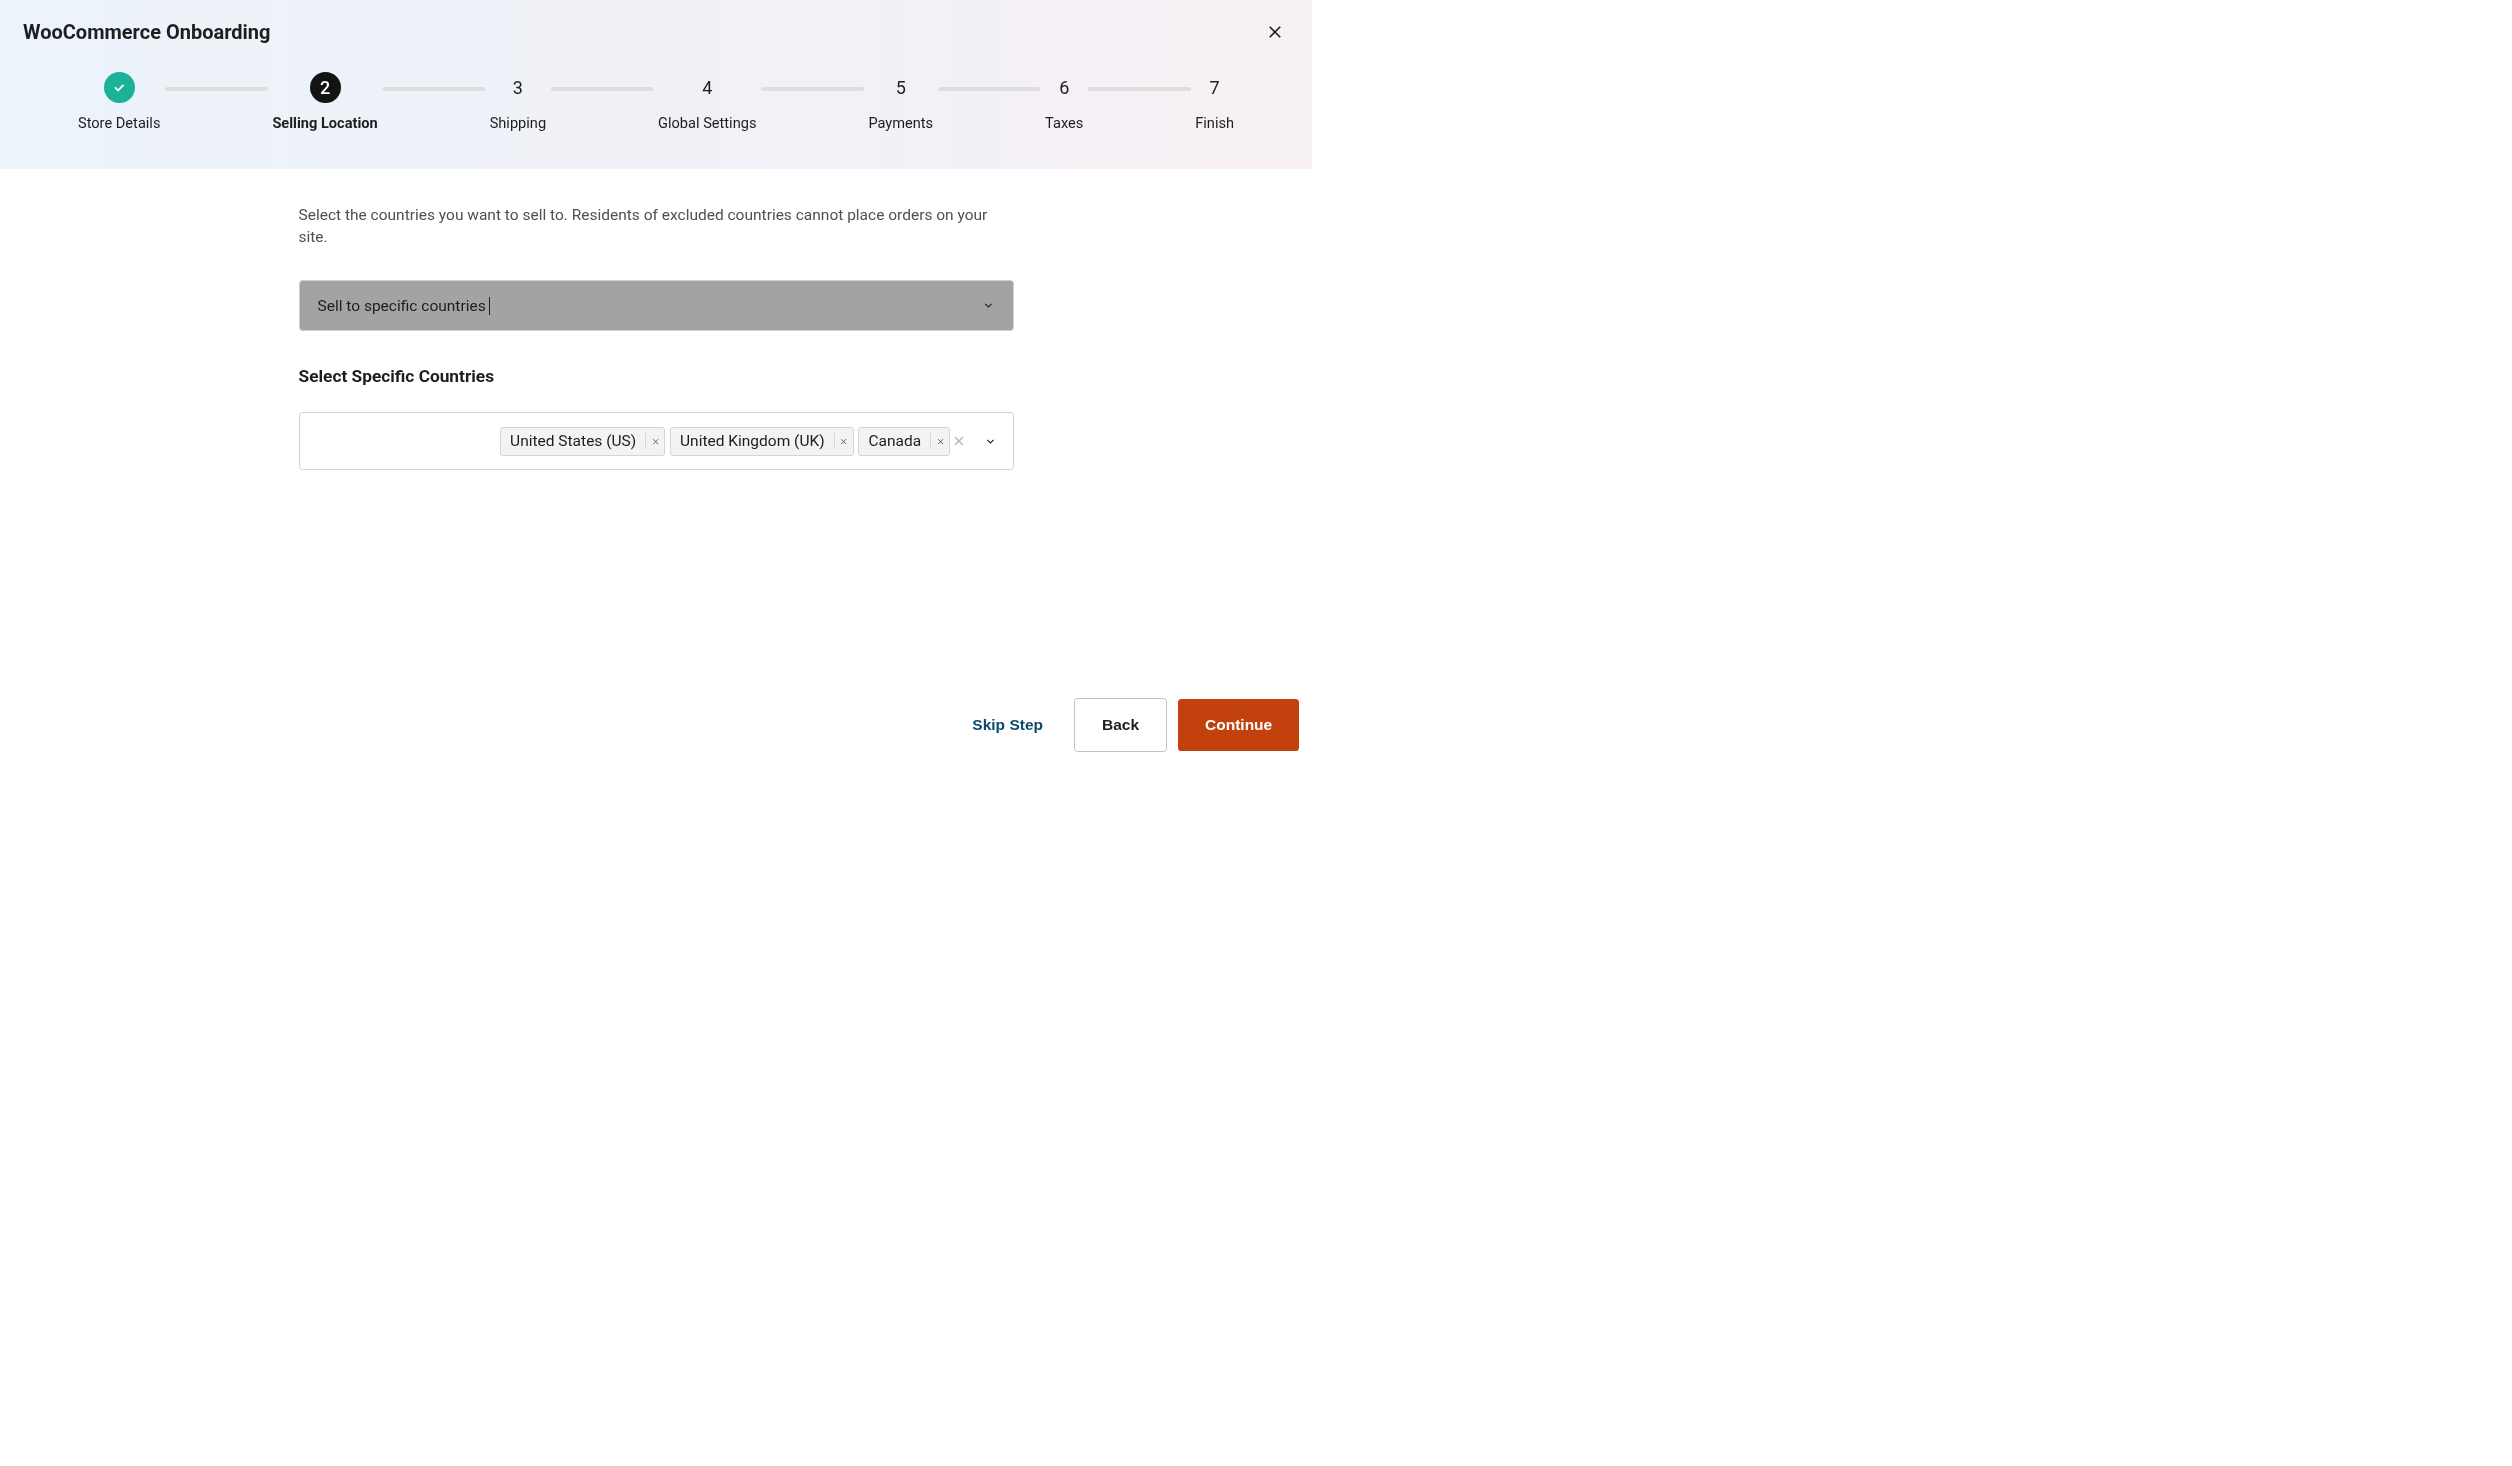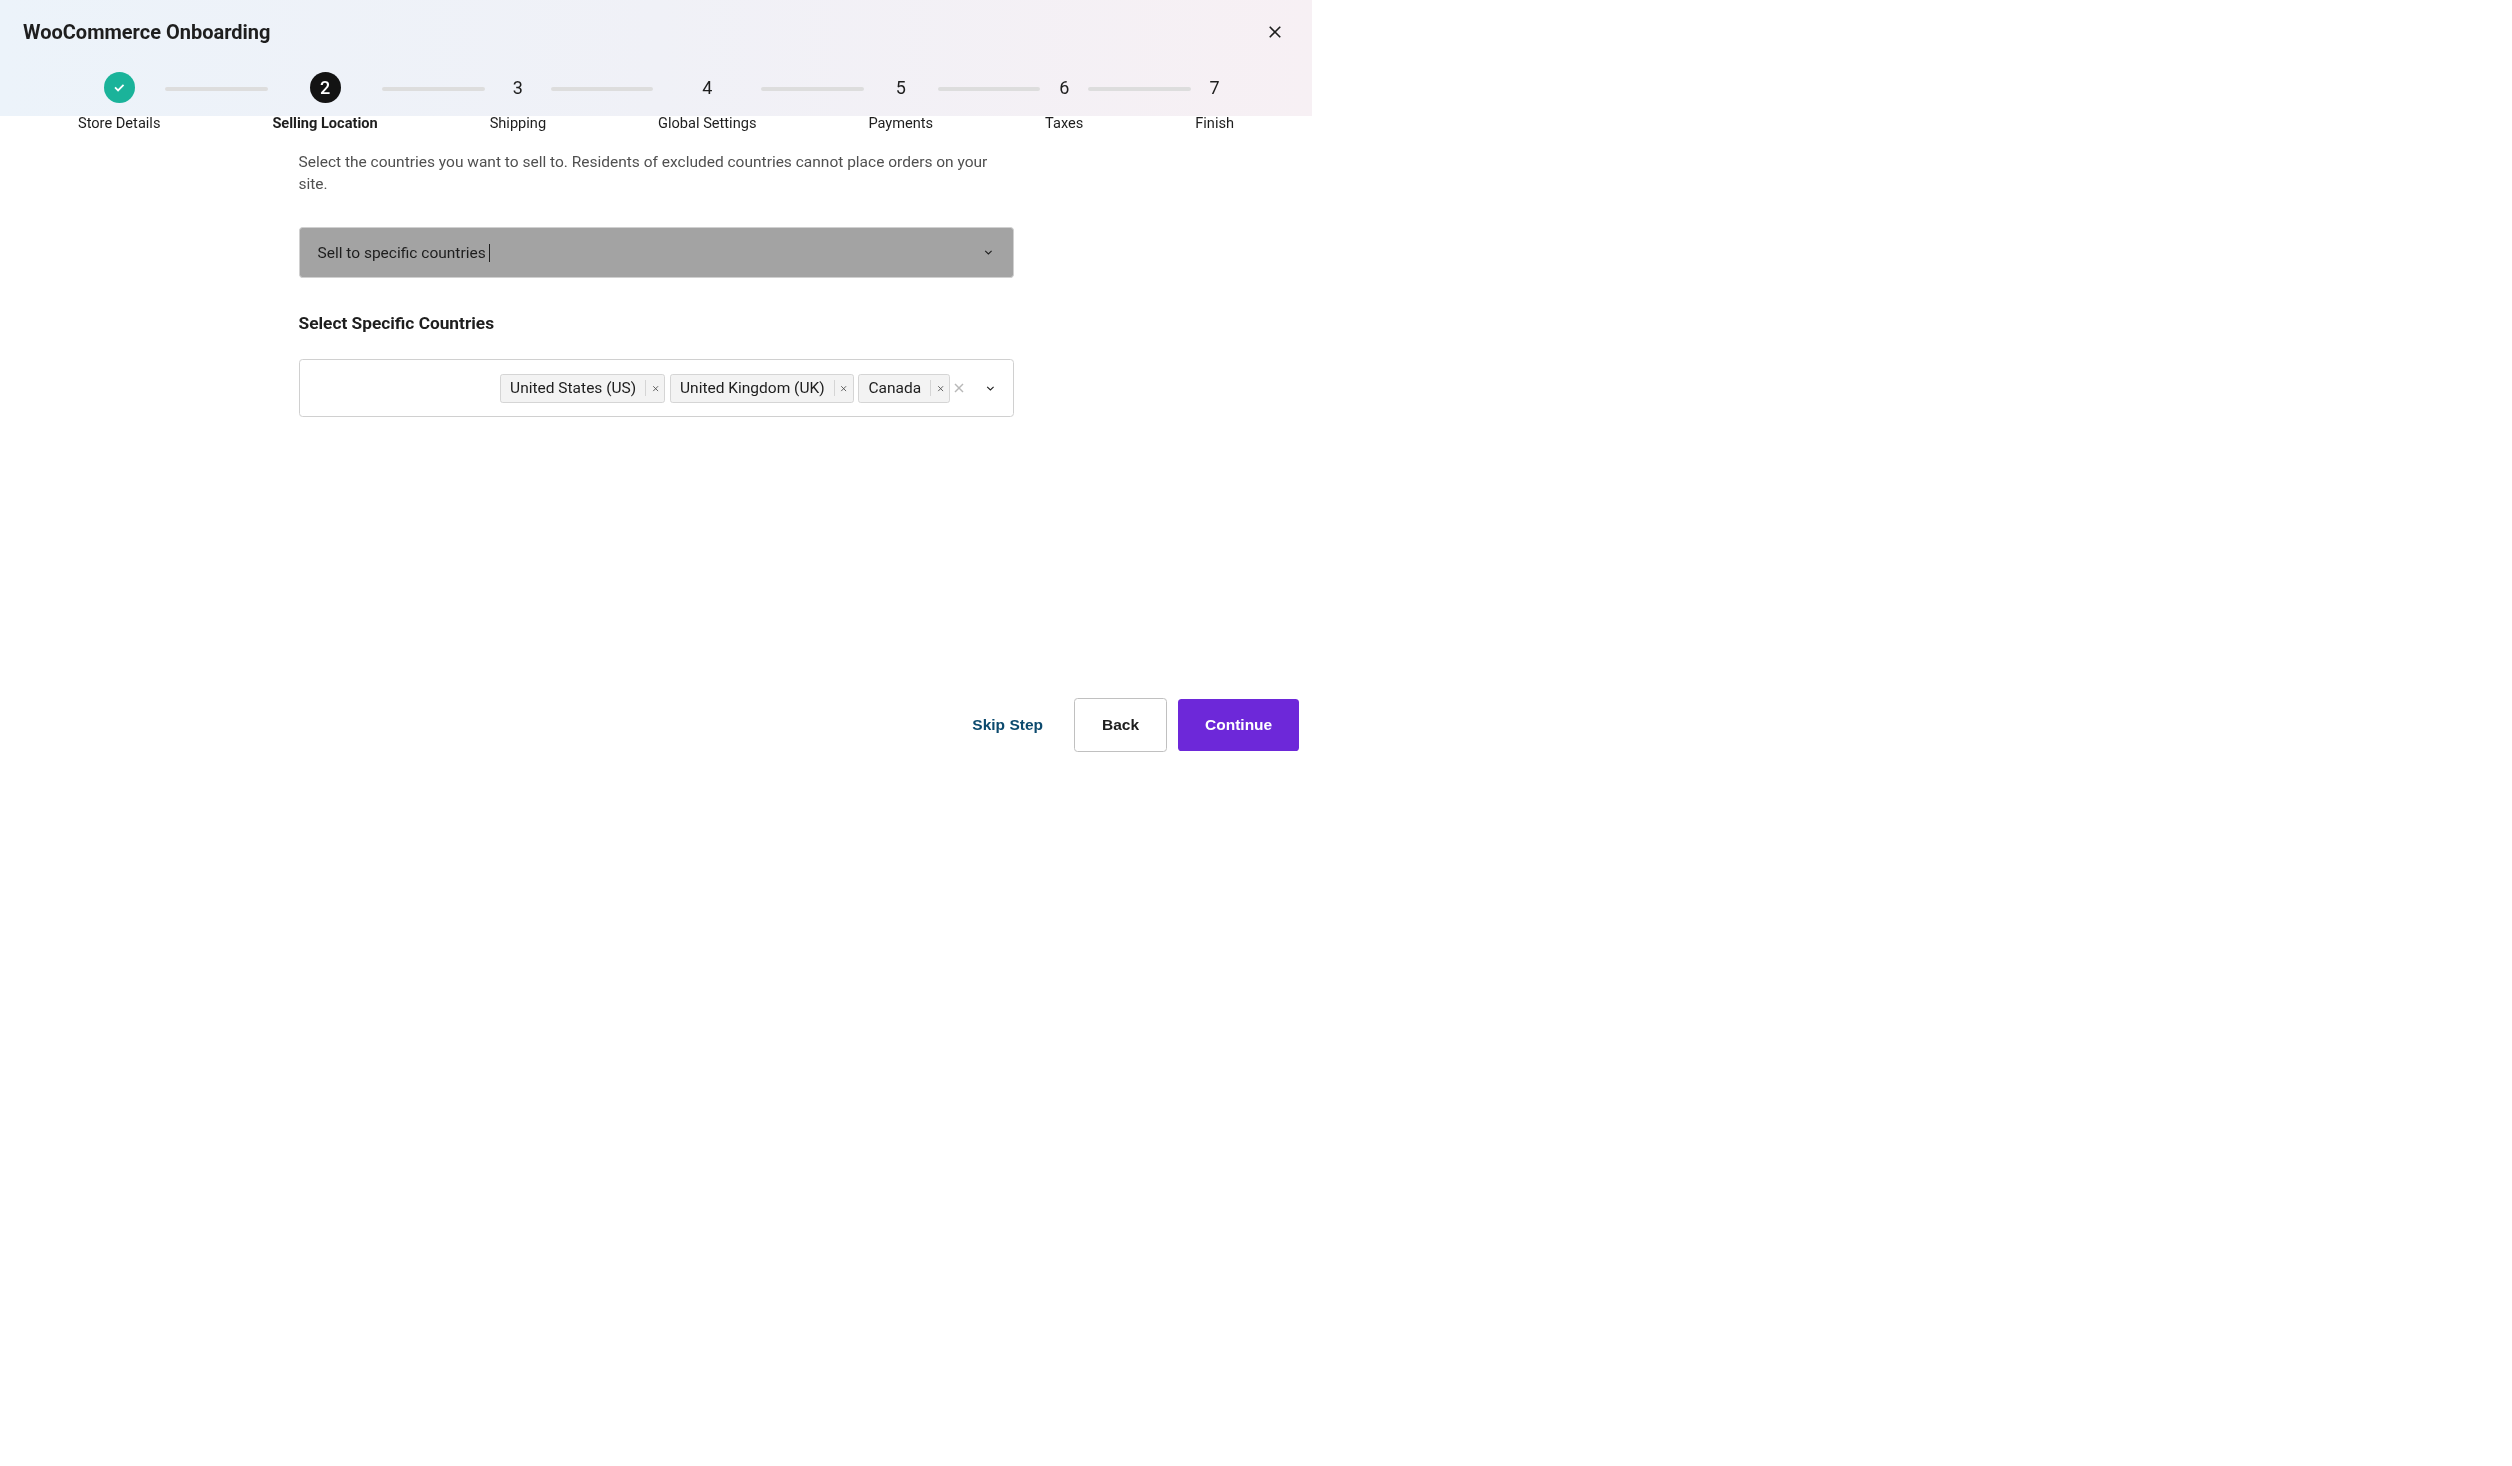--- a/index.html
+++ b/index.html
@@ -13,21 +13,21 @@
       color: #1e1e1e;
       width: 1312px;
       height: 765px;
       position: relative;
       overflow: hidden;
     }
     
     .header {
       background: linear-gradient(to right, #ecf3fa 0%, #f0f1f7 50%, #f7f0f4 100%);
       padding: 18px 23px 0 23px;
-      height: 116px;
+      height: 169px;
     }
     
     .header-top {
       display: flex;
       justify-content: space-between;
       align-items: center;
       margin-bottom: 27px;
     }
     
     .title {
@@ -261,21 +261,21 @@
       padding: 17.3px 20px;
     }
     
     .btn-back {
       background: white;
       color: #1e1e1e;
       border: 0.9px solid #c0c0c0;
     }
     
     .btn-continue {
-      background: #6d28d9;
+      background: #c2410c;
       color: white;
     }
   </style>
 </head>
 <body>
 
 <div class="header">
   <div class="header-top">
     <h1 class="title">WooCommerce Onboarding</h1>
     <button class="close-btn">

